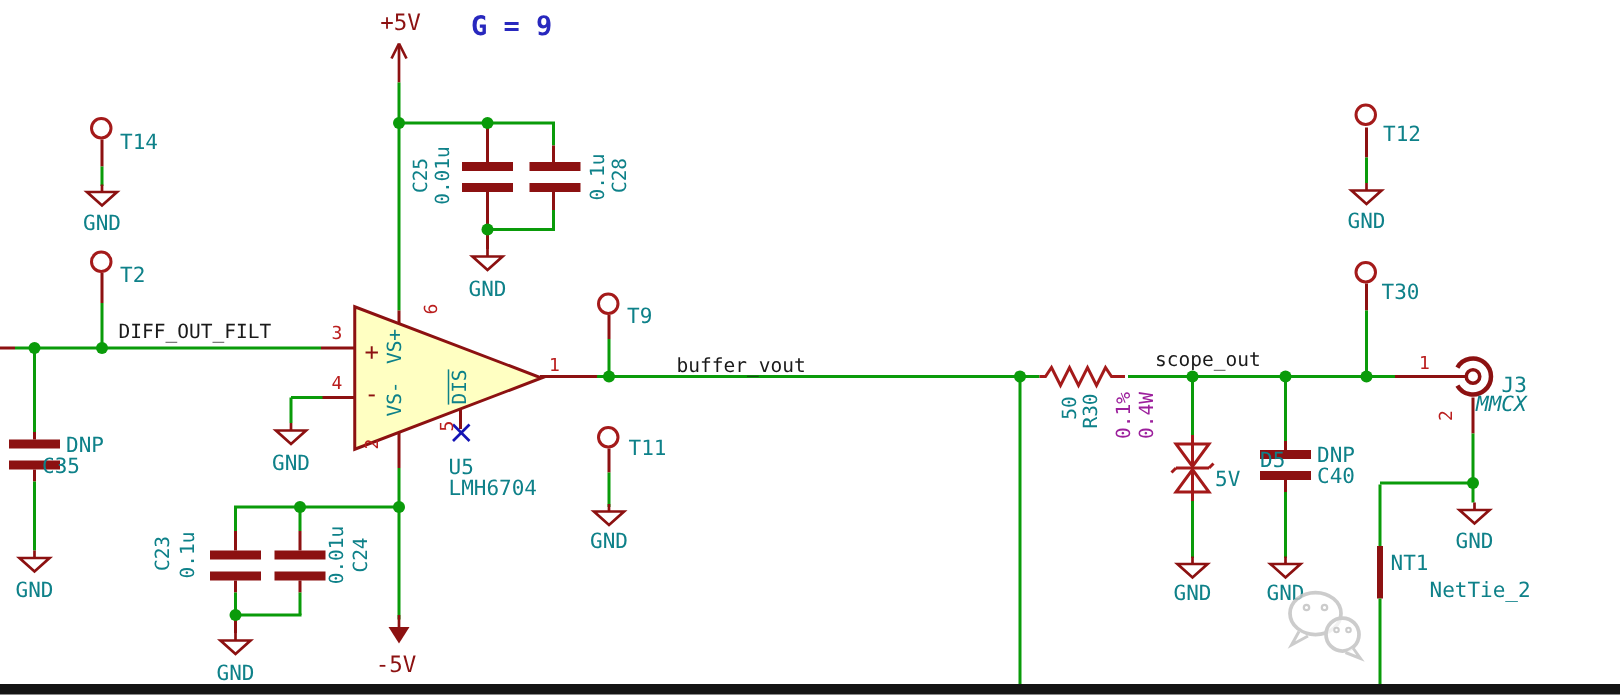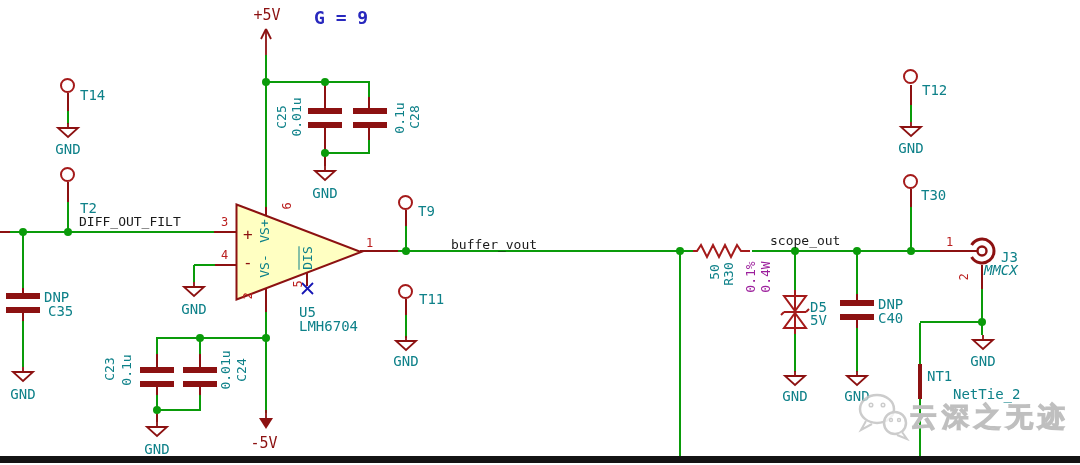--- a/index.html
+++ b/index.html
@@ -237,61 +237,61 @@
   <span class="l bl" style="left:314px;top:9px;font-size:18px;font-weight:600;">G = 9</span>
 
   <span class="l v" style="left:281px;top:117px;">C25</span>
   <span class="l v" style="left:296px;top:117px;">0.01u</span>
   <span class="l v" style="left:399px;top:118px;">0.1u</span>
   <span class="l v" style="left:414px;top:117px;">C28</span>
   <span class="l c g14" style="left:325px;top:186px;">GND</span>
 
   <span class="l g14" style="left:80px;top:88px;">T14</span>
   <span class="l c g14" style="left:68px;top:142px;">GND</span>
-  <span class="l g14" style="left:80px;top:177px;margin-top:24px;">T2</span>
+  <span class="l g14" style="left:80px;top:177px;">T2</span>
 
   <span class="l k" style="left:79px;top:215px;">DIFF_OUT_FILT</span>
   <span class="l rd" style="left:221px;top:216px;">3</span>
   <span class="l rd" style="left:221px;top:249px;">4</span>
   <span class="l rd v" style="left:287px;top:206px;">6</span>
   <span class="l rd v" style="left:248px;top:296px;">2</span>
   <span class="l rd v" style="left:298px;top:284px;">5</span>
   <span class="l rd" style="left:366px;top:237px;">1</span>
   <span class="l dk" style="left:243px;top:227px;font-size:16px;">+</span>
   <span class="l dk" style="left:243px;top:255px;font-size:16px;">-</span>
   <span class="l v" style="left:264px;top:231px;">VS+</span>
   <span class="l v" style="left:264px;top:266px;">VS-</span>
   <span class="l v" style="left:307px;top:258px;text-decoration:overline;">DIS</span>
   <span class="l g14" style="left:299px;top:305px;">U5</span>
   <span class="l g14" style="left:299px;top:319px;">LMH6704</span>
   <span class="l c g14" style="left:194px;top:302px;">GND</span>
 
   <span class="l g14" style="left:44px;top:290px;">DNP</span>
-  <span class="l g14" style="left:48px;top:304px;">C35</span>
+  <span class="l g14" style="left:28px;top:304px;">C35</span>
   <span class="l c g14" style="left:23px;top:387px;">GND</span>
 
   <span class="l v" style="left:109px;top:369px;">C23</span>
   <span class="l v" style="left:126px;top:370px;">0.1u</span>
   <span class="l v" style="left:225px;top:370px;">0.01u</span>
   <span class="l v" style="left:241px;top:370px;">C24</span>
   <span class="l c g14" style="left:157px;top:442px;">GND</span>
   <span class="l dk c" style="left:264px;top:436px;font-size:15px;">-5V</span>
 
   <span class="l g14" style="left:418px;top:204px;">T9</span>
   <span class="l g14" style="left:419px;top:292px;">T11</span>
   <span class="l c g14" style="left:406px;top:354px;">GND</span>
   <span class="l k" style="left:451px;top:238px;">buffer_vout</span>
 
   <span class="l v" style="left:714px;top:272px;">50</span>
   <span class="l v" style="left:728px;top:274px;">R30</span>
   <span class="l v pu" style="left:750px;top:277px;">0.1%</span>
   <span class="l v pu" style="left:765px;top:277px;">0.4W</span>
   <span class="l k" style="left:770px;top:234px;">scope_out</span>
 
-  <span class="l g14" style="left:810px;top:300px;">D5</span>
+  <span class="l g14" style="left:840px;top:300px;">D5</span>
   <span class="l g14" style="left:810px;top:313px;">5V</span>
   <span class="l c g14" style="left:795px;top:389px;">GND</span>
 
   <span class="l g14" style="left:878px;top:297px;">DNP</span>
   <span class="l g14" style="left:878px;top:311px;">C40</span>
   <span class="l c g14" style="left:857px;top:389px;">GND</span>
 
   <span class="l g14" style="left:922px;top:83px;">T12</span>
   <span class="l c g14" style="left:911px;top:141px;">GND</span>
   <span class="l g14" style="left:921px;top:188px;">T30</span>
@@ -308,16 +308,15 @@
   <svg width="56" height="50" style="left:856px;top:392px;opacity:0.85;">
     <ellipse cx="21" cy="17" rx="17" ry="14" fill="rgba(255,255,255,0.75)" stroke="#c4c4c4" stroke-width="2.5"></ellipse>
     <circle cx="15" cy="13" r="1.8" fill="none" stroke="#c4c4c4" stroke-width="1.5"></circle>
     <circle cx="27" cy="13" r="1.8" fill="none" stroke="#c4c4c4" stroke-width="1.5"></circle>
     <path d="M10,29 L5,38 L16,32" fill="rgba(255,255,255,0.75)" stroke="#c4c4c4" stroke-width="2"></path>
     <circle cx="39" cy="31" r="11" fill="rgba(255,255,255,0.75)" stroke="#c4c4c4" stroke-width="2.5"></circle>
     <circle cx="35" cy="28" r="1.5" fill="none" stroke="#c4c4c4" stroke-width="1.4"></circle>
     <circle cx="43" cy="28" r="1.5" fill="none" stroke="#c4c4c4" stroke-width="1.4"></circle>
     <path d="M46,40 L51,47 L41,43" fill="rgba(255,255,255,0.75)" stroke="#c4c4c4" stroke-width="2"></path>
   </svg>
-  <span class="wm-text" style="left:910px;top:399px;">云深之无迹</span>
 
   <div id="bottombar"></div>
 </div>
 
 </body></html>

